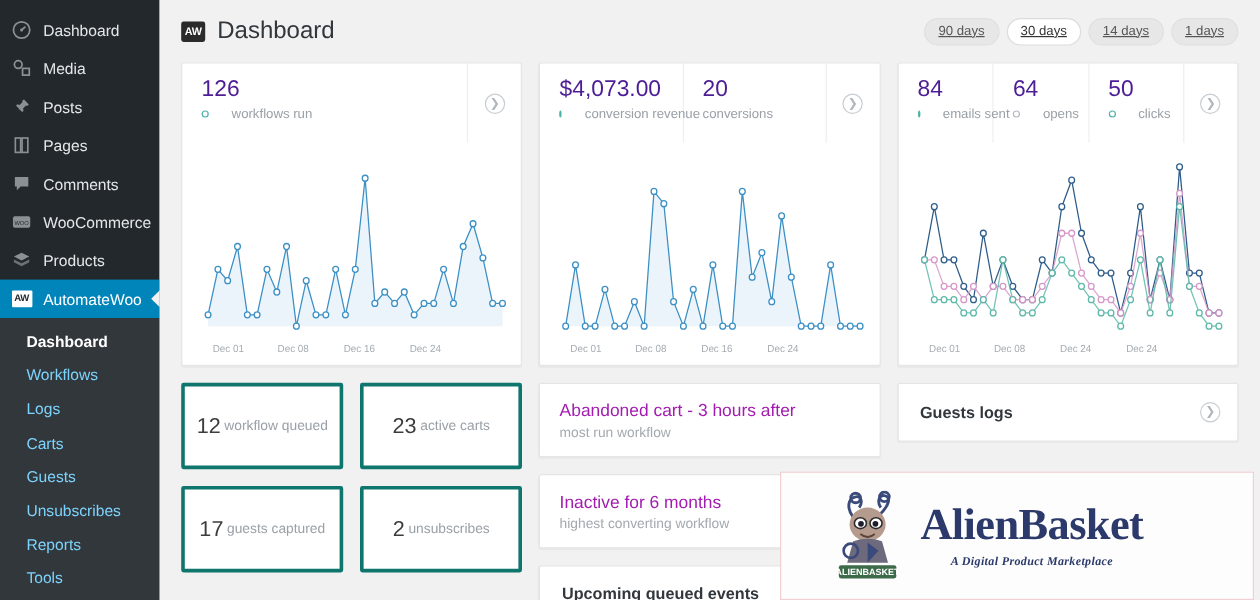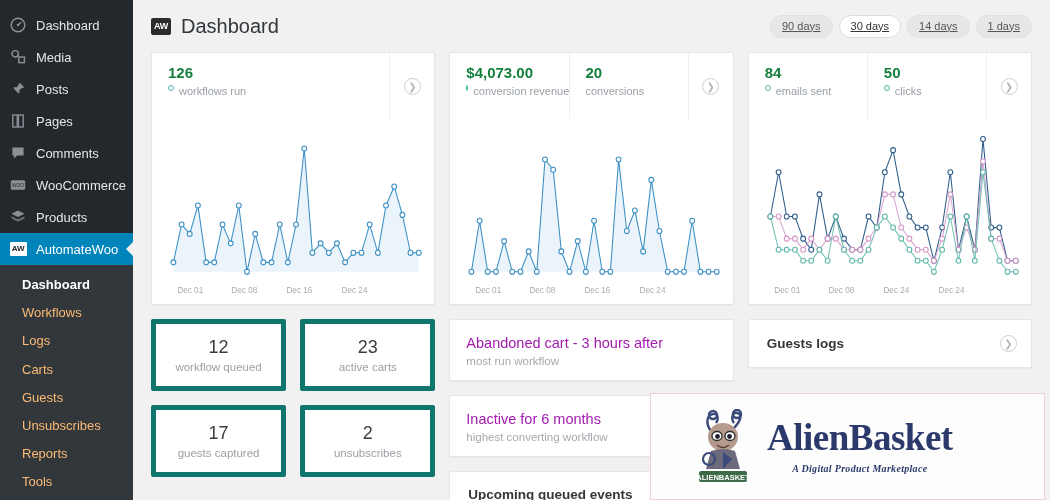--- a/index.html
+++ b/index.html
@@ -40,21 +40,21 @@
   .menu-item.active .mi-ico { opacity: 1; }
   .mi-ico svg { display: block; }
   .aw-chip {
     width: 17px; height: 14px; background: #fff; color: #23282d;
     font-size: 8px; font-weight: bold; letter-spacing: -.3px;
     display: flex; align-items: center; justify-content: center;
     border-radius: 1px;
   }
   .submenu { background: #32373c; padding: 6px 0 8px 0; }
   .submenu .sub {
-    padding: 5px 0 5px 22px; font-size: 13px; color: #fdba74;
+    padding: 5px 0 5px 22px; font-size: 13px; color: #7dd3fc;
     line-height: 1.4; white-space: nowrap;
   }
   .submenu .sub.cur { color: #fff; font-weight: bold; }
 
   
   .main { flex: 1; height: 500px; background: #f1f1f1; position: relative; overflow: hidden; }
   .topbar {
     height: 52px; display: flex; align-items: center;
     padding: 0 18px 0 18px; justify-content: space-between;
   }
@@ -82,36 +82,36 @@
   .card {
     background: #fff; border: 1px solid #e5e5e5; border-radius: 2px;
     box-shadow: 0 1px 1px rgba(0,0,0,.04);
   }
   .stat-head { display: flex; align-items: stretch; height: 66px; }
   .stat {
     flex: 1 1 0; padding: 12px 0 0 16px; min-width: 0;
     border-right: 1px solid #eee; display: flex; flex-direction: column; gap: 4px;
   }
   .stat:last-of-type { border-right: none; }
-  .stat-val { font-size: 15px; color: #15803d; line-height: 1.05; font-weight: 700; white-space: nowrap; }
-  .stat-lbl { font-size: 11px; color: #9aa0a6; display: flex; gap: 5px; white-space: nowrap; }
+  .stat-val { font-size: 19px; color: #4c1d95; line-height: 1.05; font-weight: 400; white-space: nowrap; }
+  .stat-lbl { font-size: 11px; color: #9aa0a6; display: flex; align-items: center; gap: 19px; white-space: nowrap; }
   .dot { width: 6px; height: 6px; border-radius: 50%; border: 1.5px solid #4cb3a7; display: inline-block; }
   .arrow-cell { width: 44px; display: flex; align-items: center; justify-content: center; }
   .arrow {
     width: 17px; height: 17px; border-radius: 50%; border: 1px solid #c9ced3;
     color: #b0b6bc; font-size: 10px; line-height: 15px; text-align: center;
     cursor: pointer;
   }
   .chart-card { border-top: none; height: 185px; padding: 6px 4px 0 4px; }
   .chart-card svg { display: block; width: 100%; height: 100%; }
 
   .mini-row { display: flex; gap: 14px; }
   .mini {
-    flex: 1 1 0; background: #fff; border: 5px solid #0f766e; border-radius: 2px;
-    height: 72px; display: flex; flex-direction: column;
+    flex: 1 1 0; background: #fff; border: 3px solid #0f766e; border-radius: 2px;
+    height: 72px; display: flex; 
     align-items: center; justify-content: center; gap: 3px;
   }
   .mini-val { font-size: 18px; color: #3c3c3c; }
   .mini-lbl { font-size: 11.5px; color: #9aa0a6; }
 
   .wf-card { padding: 14px 16px 13px 16px; }
   .wf-title { font-size: 14.5px; color: #a21caf; line-height: 1.25; }
   .wf-sub { font-size: 11.5px; color: #a4a9ae; margin-top: 3px; }
 
   .panel-head {
@@ -427,20 +427,27 @@
       </div>
 
       <div class="col">
         <div class="card">
           <div class="stat-head">
             <div class="stat">
               <div class="stat-val">84</div>
               <div class="stat-lbl">
                 <span class="dot"></span>
                 <span>emails sent</span>
+              </div>
+            </div>
+            <div class="stat">
+              <div class="stat-val">64</div>
+              <div class="stat-lbl">
+                <span class="dot" style="border-color:#b9b6c6"></span>
+                <span>opens</span>
               </div>
             </div>
             <div class="stat">
               <div class="stat-val">50</div>
               <div class="stat-lbl">
                 <span class="dot"></span>
                 <span>clicks</span>
               </div>
             </div>
             <div class="arrow-cell">

